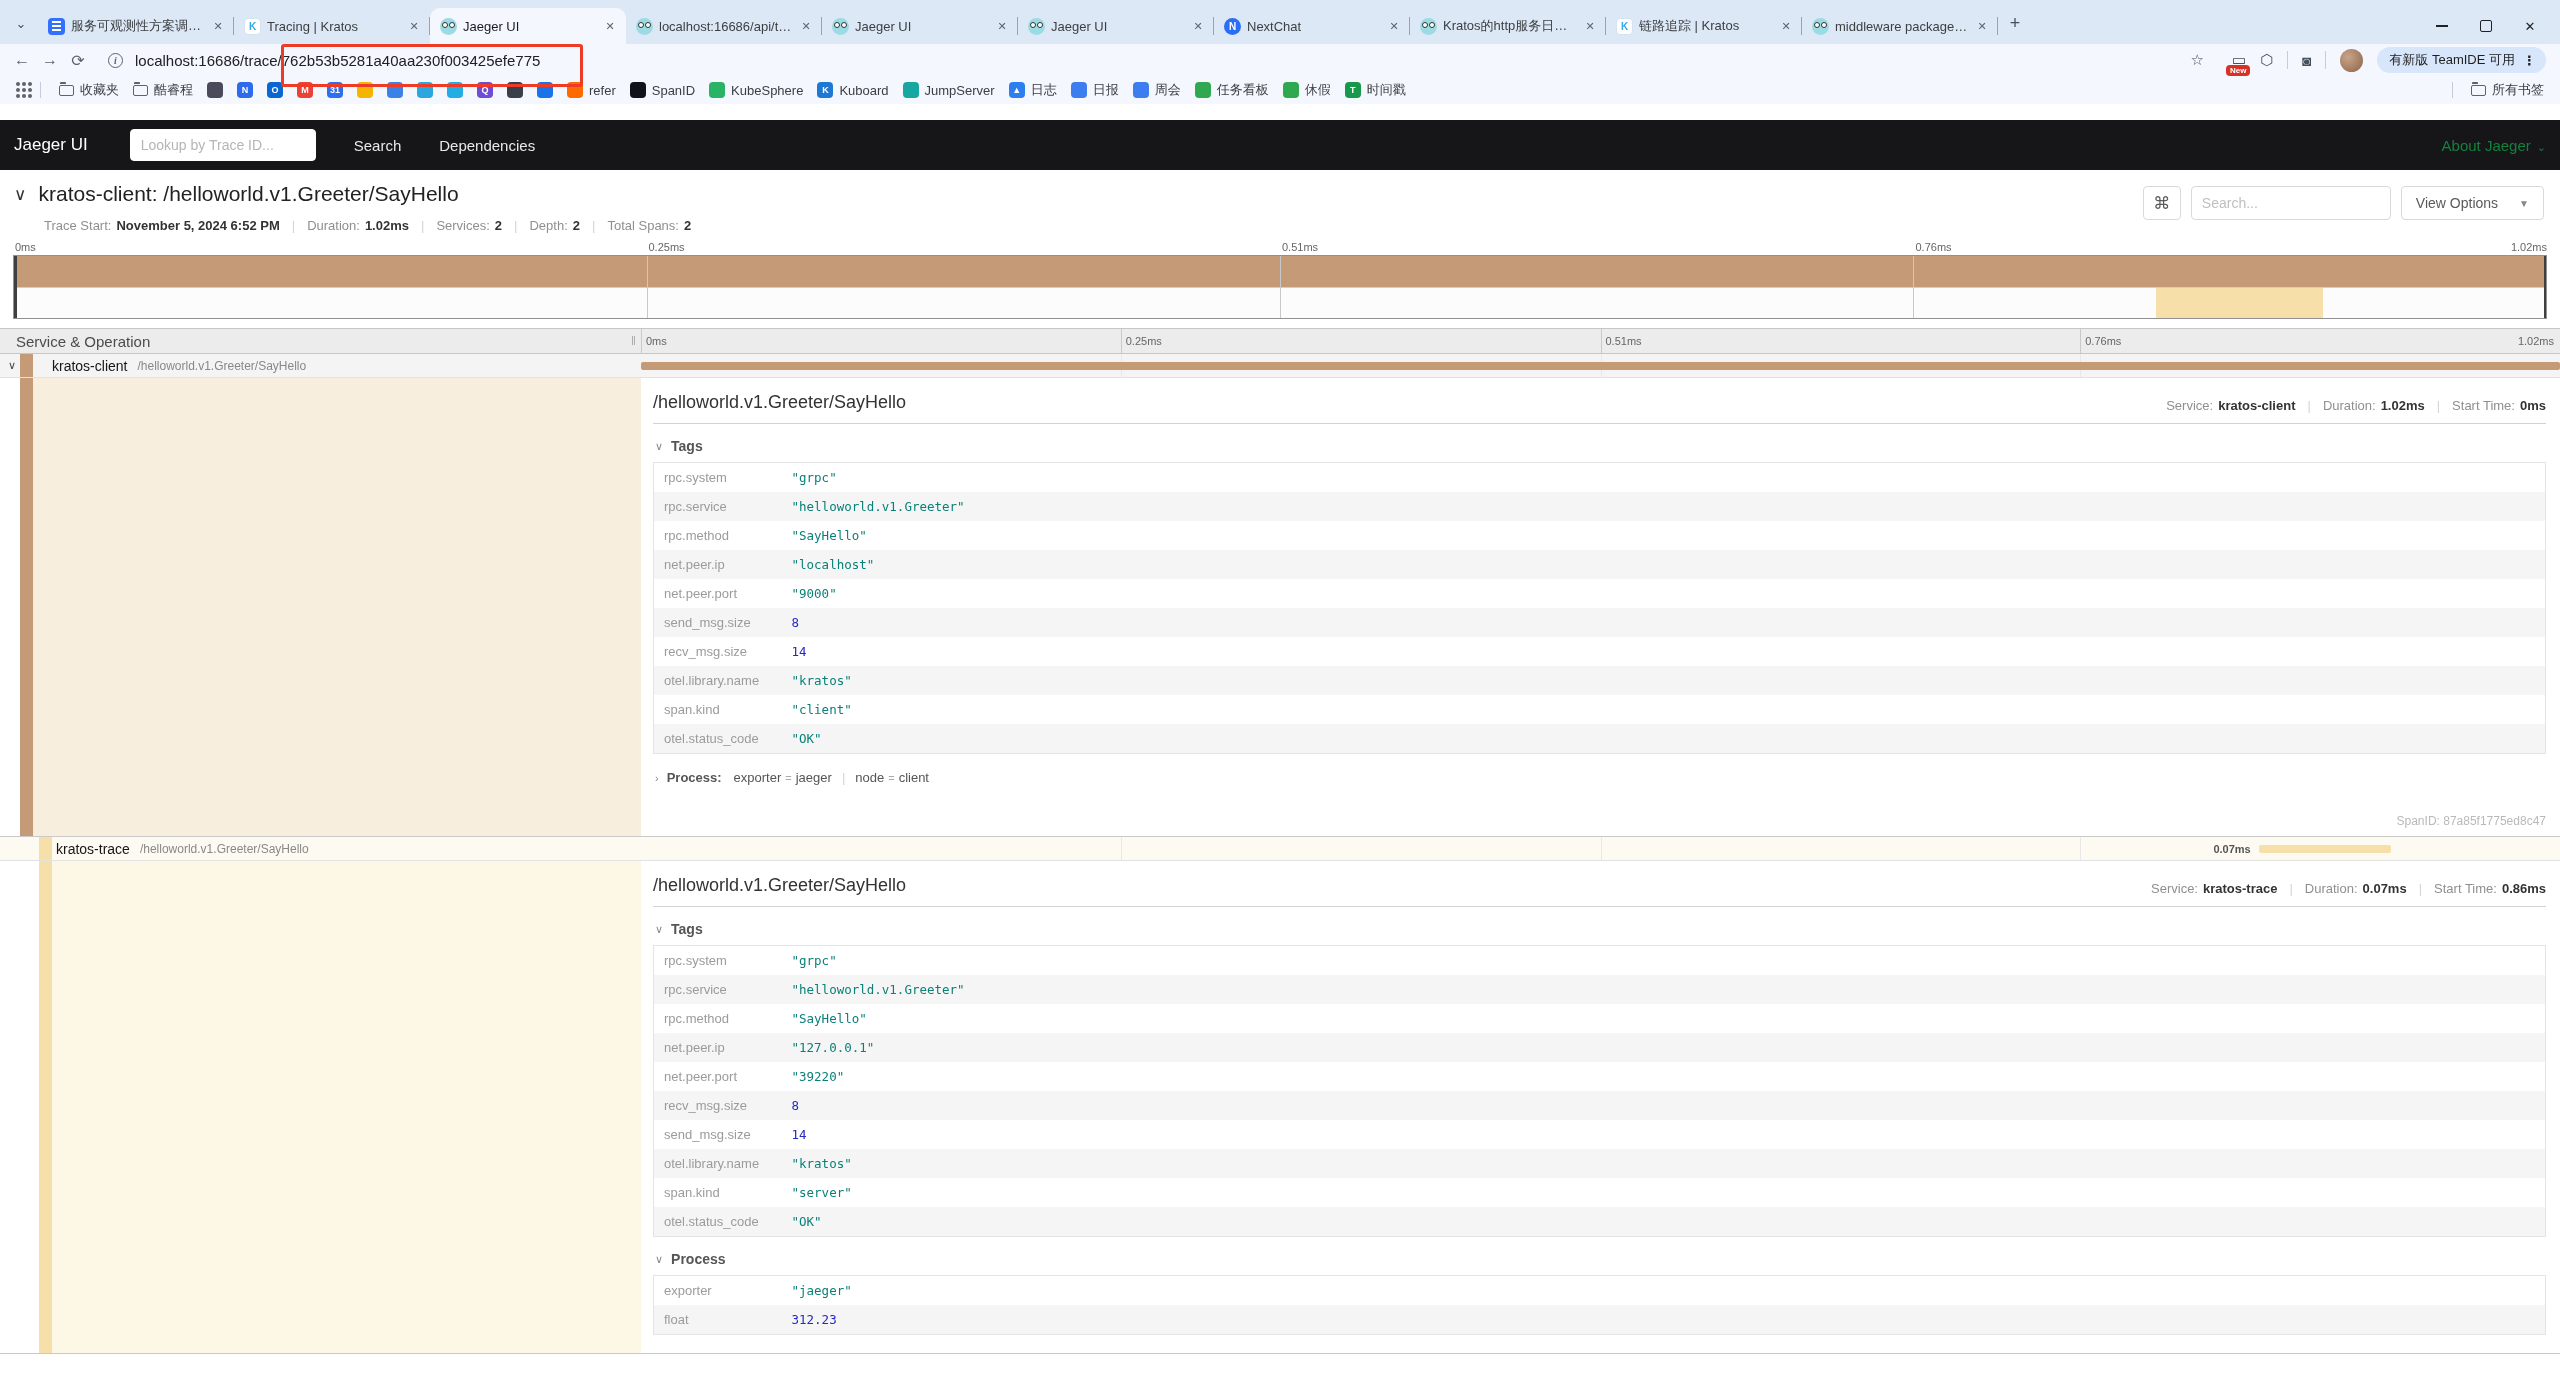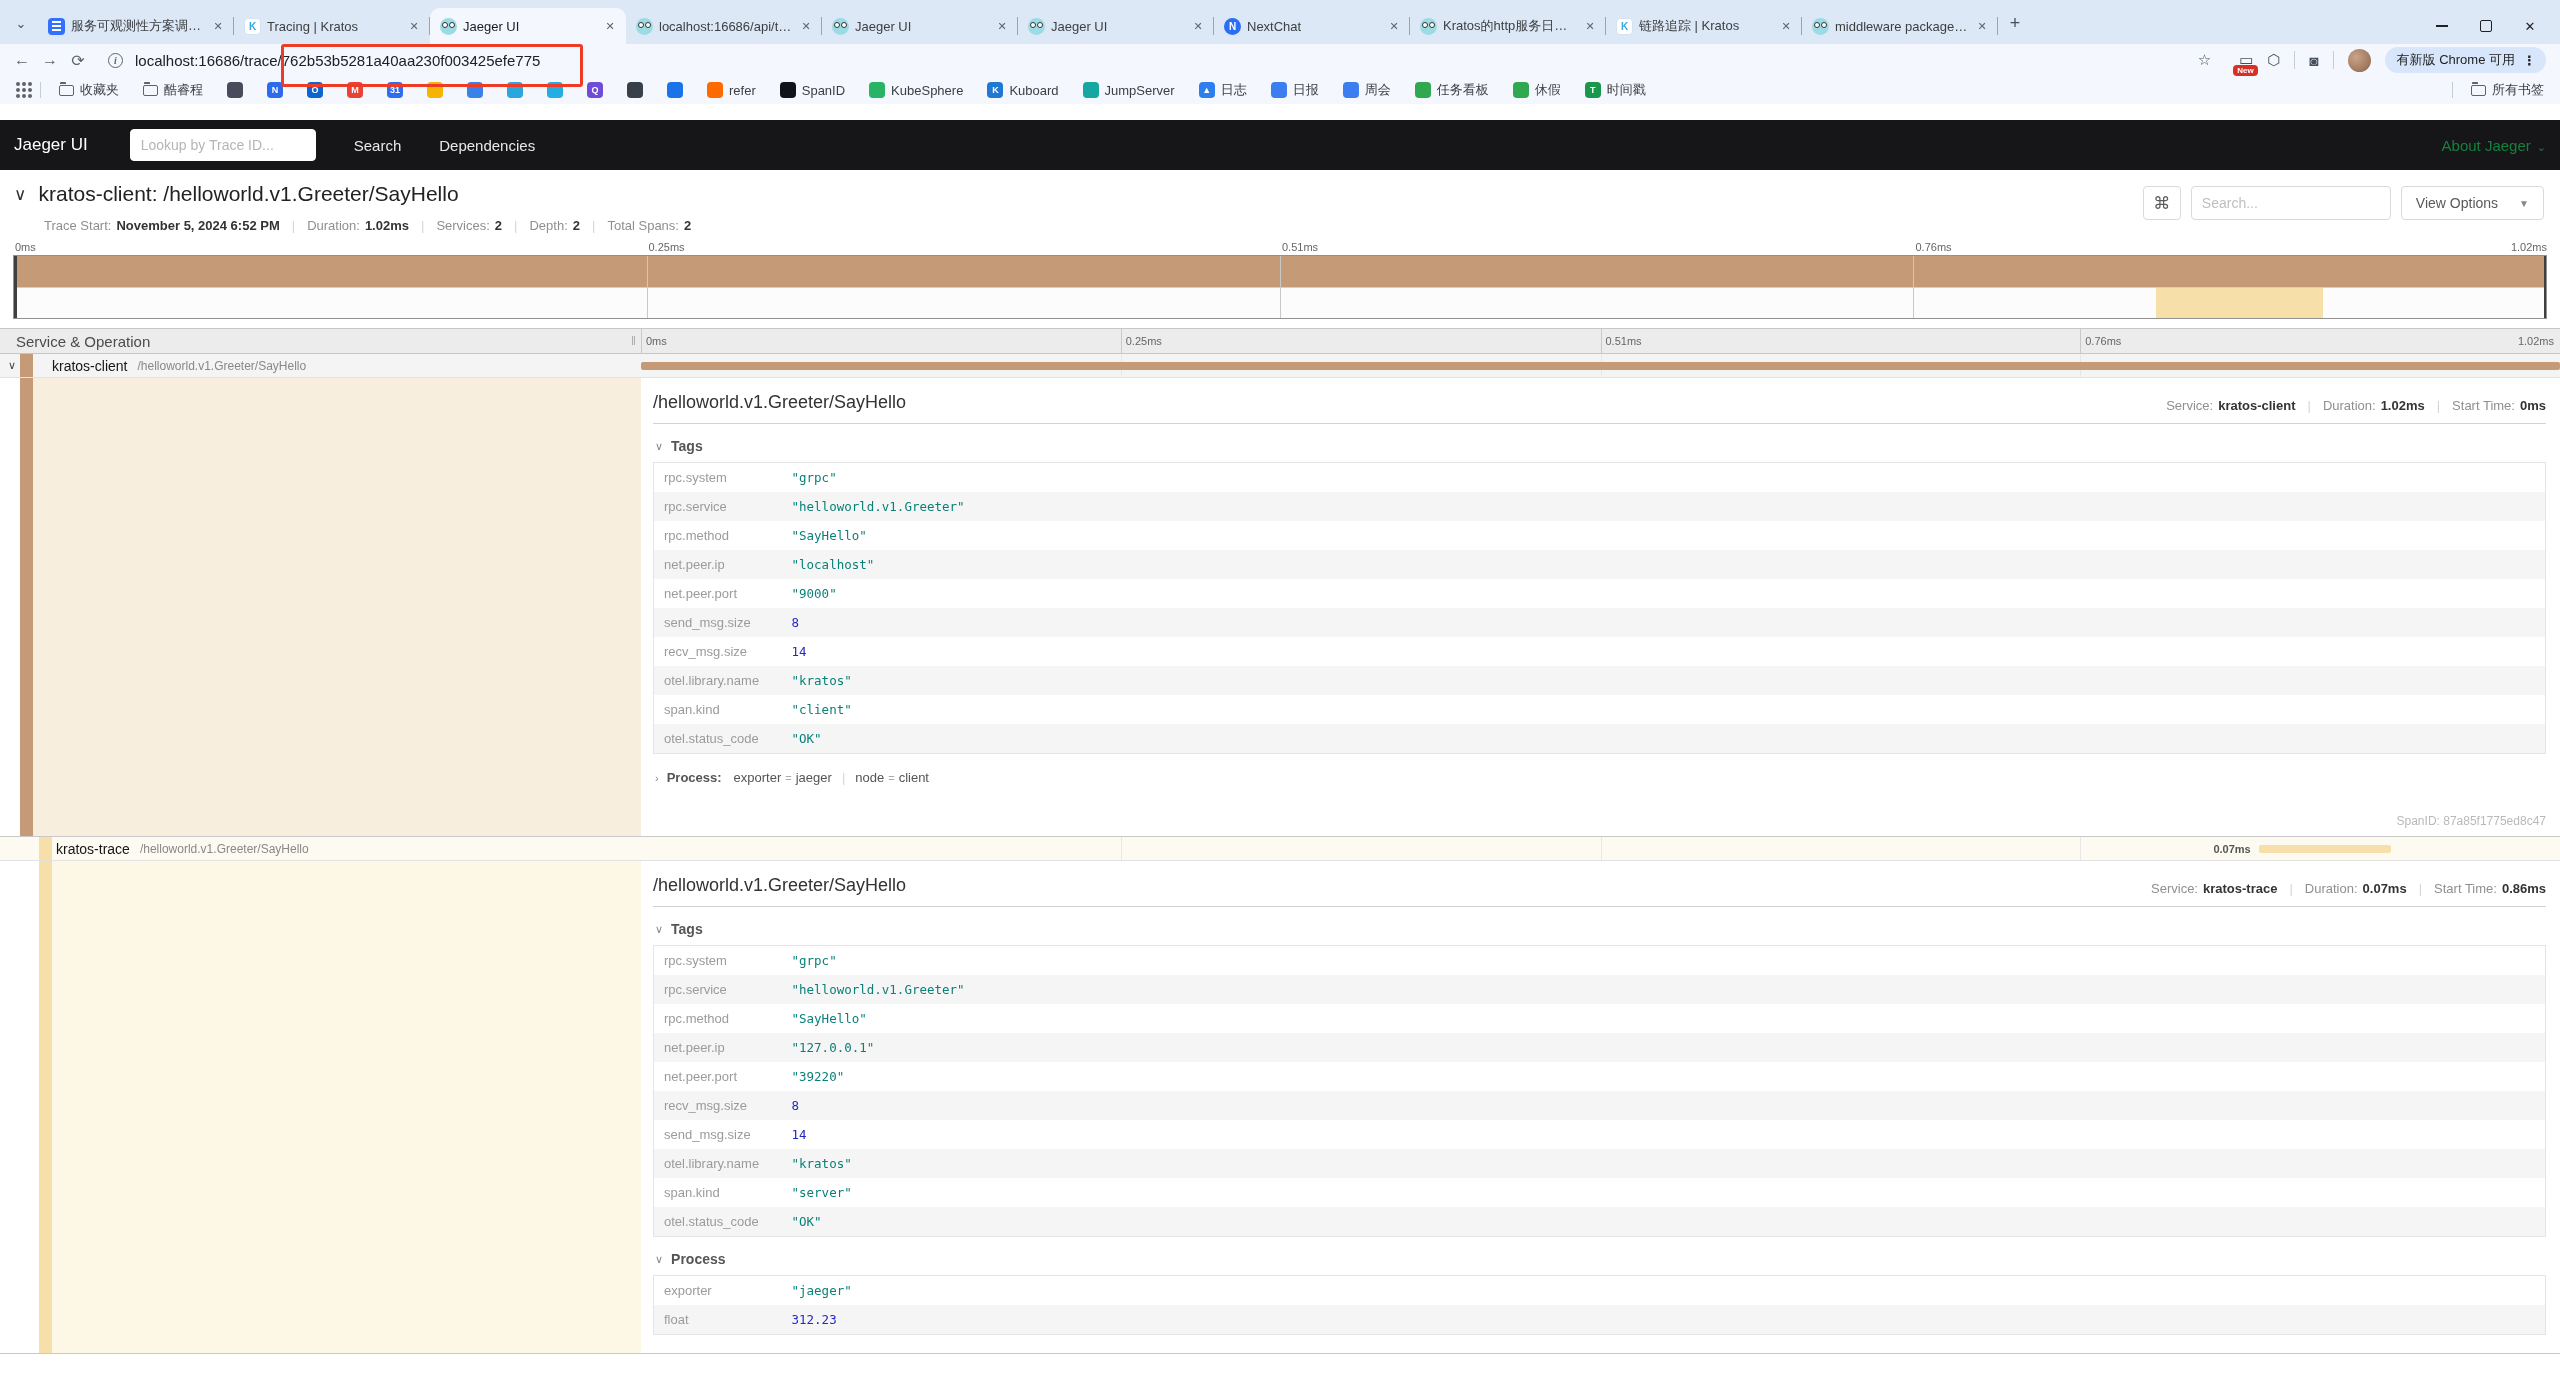--- a/index.html
+++ b/index.html
@@ -244,30 +244,30 @@
   <div class="tb-right">
     <span class="tb-ic">☆</span>
     <span class="tb-ic"><span class="qr-ic"></span></span>
     <span class="tb-ic">▭<span class="new-badge">New</span></span>
     <span class="tb-ic">⬡</span>
     <span class="v-sep"></span>
     <span class="tb-ic">◙</span>
     <span class="v-sep"></span>
     <span class="avatar"></span>
     <span class="update-pill">
-      <span>有新版 Chrome 可用</span>
+      <span>有新版 TeamIDE 可用</span>
       <span class="kebab">⋮</span>
     </span>
   </div>
 </div>
 
 <div class="bookmarks">
   <span class="grid-dots"></span>
   <span class="bm-sep"></span>
-  <span id="bm-list" style="display:flex;align-items:center;gap:12px;">
+  <span id="bm-list" style="display:flex;align-items:center;gap:2px;">
       <span class="bm">
         <span class="folder-ico"></span>
         <span>收藏夹</span>
       </span>
       <span class="bm">
         <span class="folder-ico"></span>
         <span>酷睿程</span>
       </span>
       <span class="bm">
         <span class="bm-ico" style="background: rgb(74, 74, 90);"></span>

